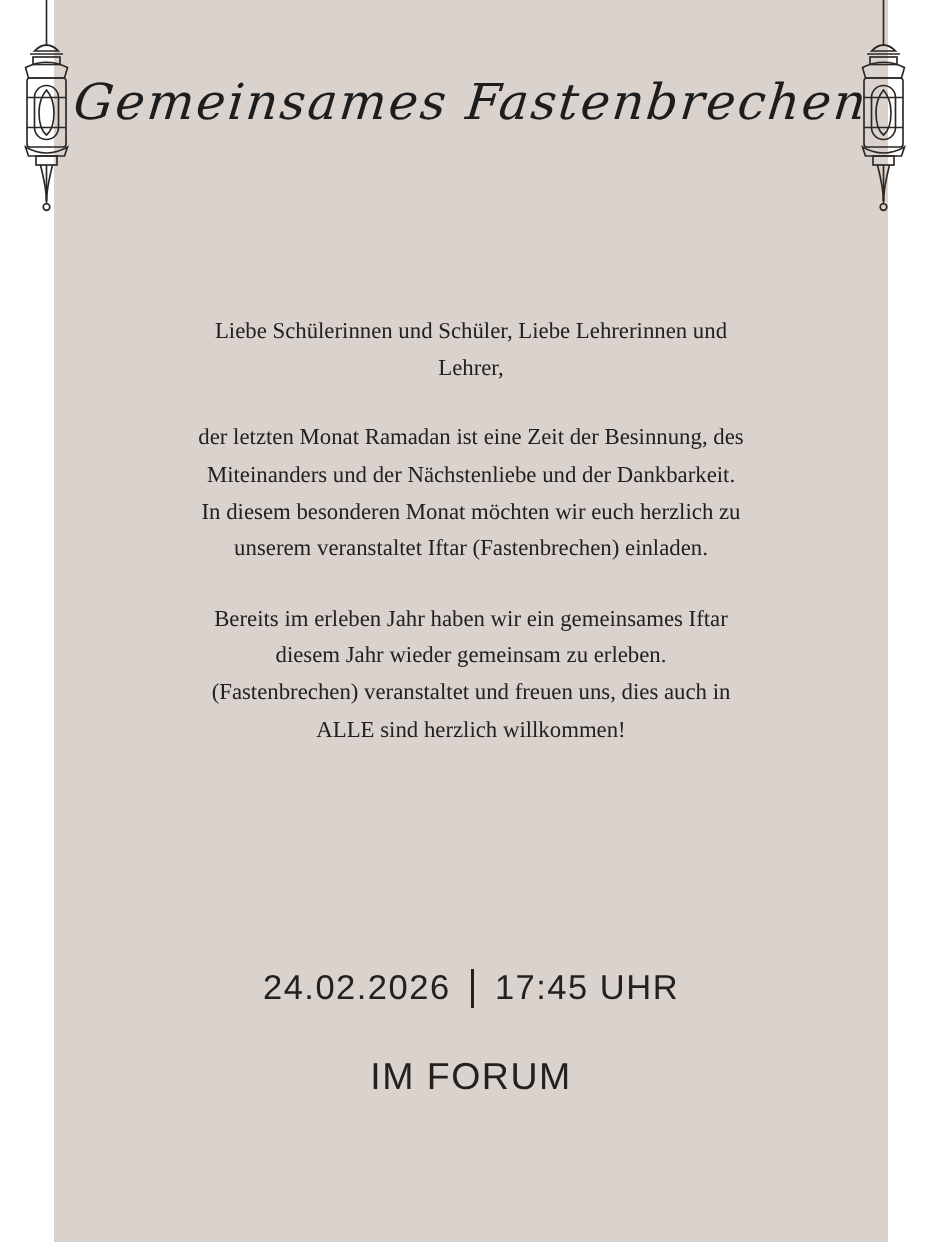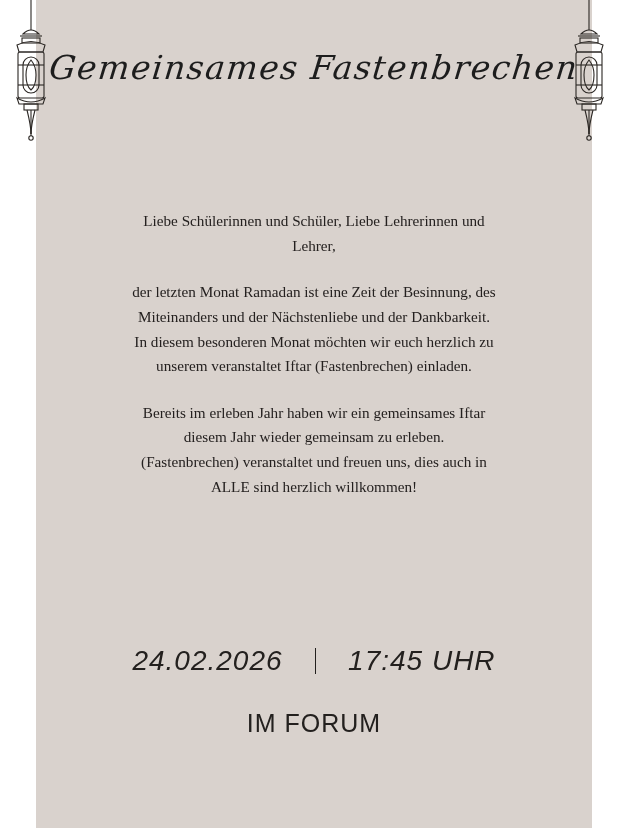--- a/index.html
+++ b/index.html
@@ -74,27 +74,26 @@
   .footer {
     position: absolute;
     left: 78px;
     top: 645px;
     width: 472px;
     text-align: center;
     color: #23201e;
     font-family: "Liberation Sans", sans-serif;
   }
   .date-line {
-    font-size: 28px;
+    font-size: 23px;
     letter-spacing: 1px;
     display: flex;
     justify-content: center;
     align-items: center;
-    gap: 32px;
-    font-style: italic;
+    gap: 14px;
   }
   .divider-bar {
     display: inline-block;
     width: 1.5px;
     height: 26px;
     background: #23201e;
   }
   .venue {
     margin-top: 32px;
     font-size: 25px;

